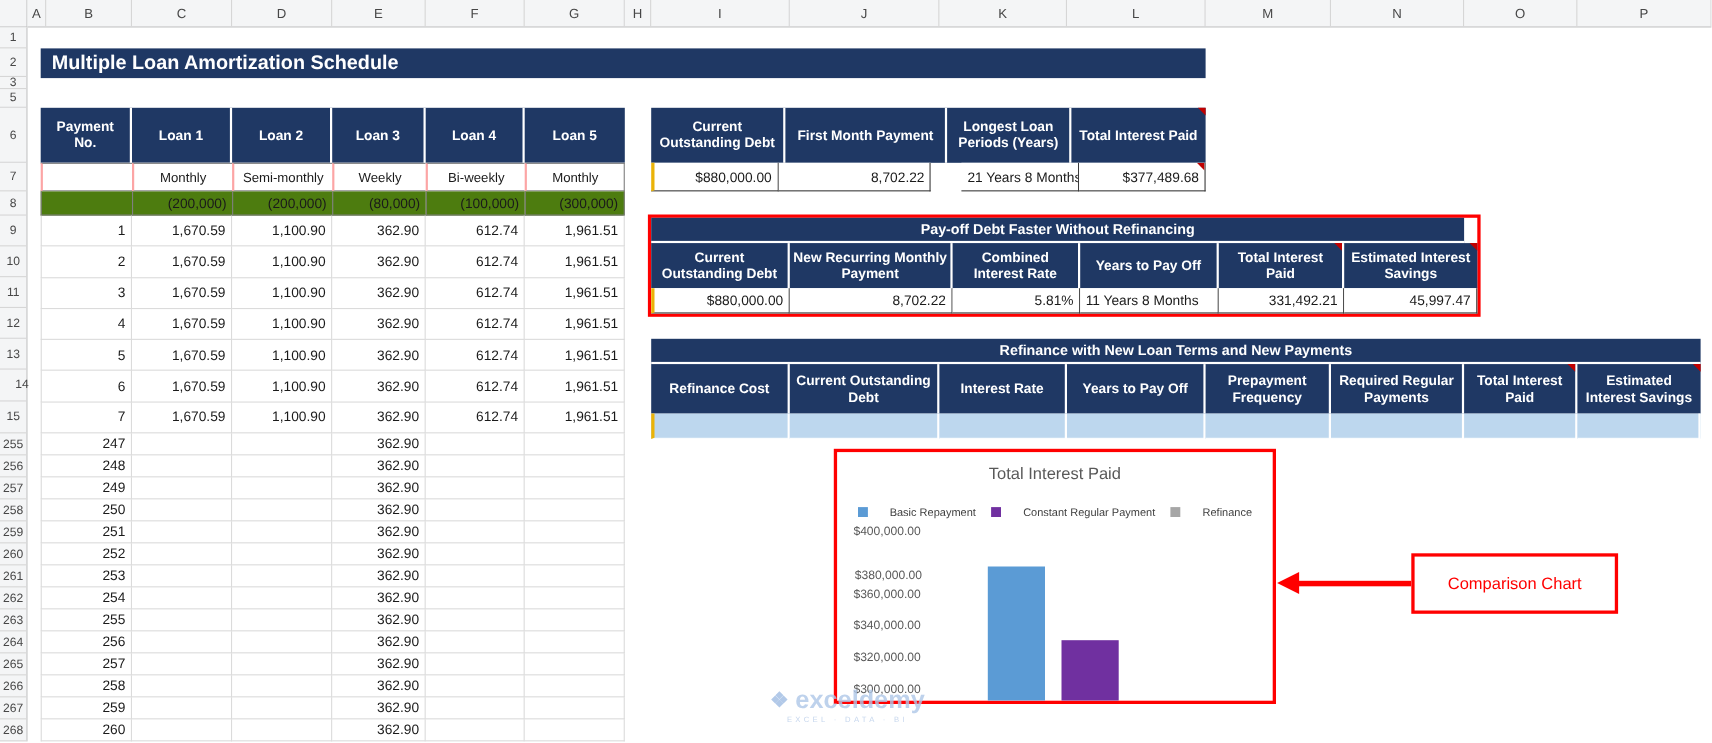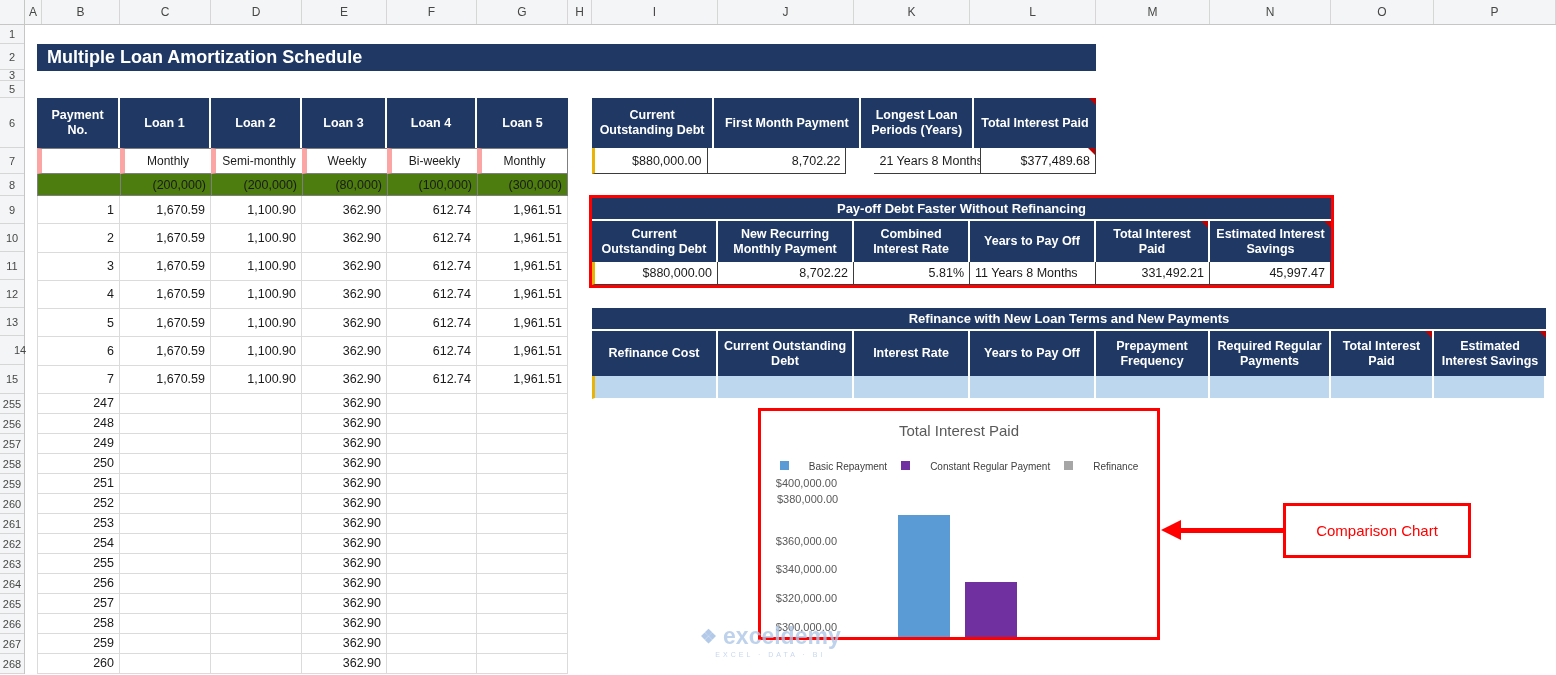--- a/index.html
+++ b/index.html
@@ -21,21 +21,21 @@
   .hcell:last-child{border-right:none}
   .vrow{display:flex}
   .vcell{border-right:1px solid #3b3b3b;border-bottom:1px solid #3b3b3b;display:flex;align-items:center;justify-content:flex-end;padding:0 5px;font-size:12.5px;position:relative;background:#fff;overflow:hidden;white-space:nowrap}
   .vrow .vcell:first-child{border-left:3px solid #eab308}
   .note::after{content:"";position:absolute;top:0;right:0;width:0;height:0;border-left:7px solid transparent;border-top:7px solid #C00000}
 
   
   .loan-table{position:absolute;left:37px;top:98px;width:531px}
   .lt-head{display:flex;height:50px;background:#1F3864}
   .lt-freq{display:flex;height:26px}
-  .fcell{border-left:5px solid #fca5a5;border-top:1px solid #7F7F7F;border-bottom:1px solid #7F7F7F;display:flex;align-items:center;justify-content:center;text-align:center;font-size:12px;line-height:11px;overflow:hidden;background:#fff}
+  .fcell{border-left:2px solid #fca5a5;border-top:1px solid #7F7F7F;border-bottom:1px solid #7F7F7F;display:flex;align-items:center;justify-content:center;text-align:center;font-size:12px;line-height:11px;overflow:hidden;background:#fff}
   .fcell:last-child{border-right:1px solid #7F7F7F}
   .lt-amt{display:flex;height:22px}
   .acell{border-left:1px solid #7F7F7F;border-bottom:1px solid #7F7F7F;display:flex;align-items:center;justify-content:flex-end;padding-right:5px;font-size:12.5px;background:#4d7c0f}
   .acell:last-child{border-right:1px solid #7F7F7F}
   .lt-rows{display:flex;flex-direction:column}
   .lrow{display:flex;height:28.29px}
   .lt-rows.sm .lrow{height:20px}
   .dcell{border-right:1px solid #DBDBDB;border-bottom:1px solid #DBDBDB;display:flex;align-items:center;justify-content:flex-end;padding-right:5px;font-size:12.5px}
   .lrow .dcell:first-child{border-left:1px solid #DBDBDB}
   .lr>:nth-child(1){width:83px}
@@ -53,21 +53,21 @@
   .sumw>:nth-child(2){width:152px}
   .sumw>:nth-child(3){width:116px}
   .sumw>:nth-child(4){width:126px}
 
   
   .po{position:absolute;left:589px;top:195px;border:3px solid #FF0000;background:#fff;z-index:4}
   .po-title{width:739px;height:23px;background:#1F3864;color:#fff;font-weight:bold;font-size:13px;display:flex;align-items:center;justify-content:center;border-bottom:2px solid #fff}
   .po .head{display:flex;height:41px;background:#1F3864}
   .po .vrow{height:23px}
   .pow>:nth-child(1){width:126px}
-  .pow>:nth-child(2){width:136px}
+  .pow>:nth-child(2){width:148px}
   .pow>:nth-child(3){width:116px}
   .pow>:nth-child(4){width:126px}
   .pow>:nth-child(5){width:114px}
   .pow>:nth-child(6){width:121px}
 
   
   .rf{position:absolute;left:592px;top:308px;width:954px}
   .rf-title{height:23px;background:#1F3864;color:#fff;font-weight:bold;font-size:13px;display:flex;align-items:center;justify-content:center;border-bottom:2px solid #fff}
   .rf .head{display:flex;height:45px;background:#1F3864}
   .rf .vrow{height:23px}
@@ -424,21 +424,21 @@
       <div class="vcell"></div>
       <div class="vcell"></div>
       <div class="vcell"></div>
       <div class="vcell"></div>
     </div>
 </div>
 
 <div class="chart-box">
   <div class="ch-plot">
       <div class="ytick" style="top: 66px;">$400,000.00</div>
-      <div class="ytick" style="top: 82px; padding-left: 16px;">$380,000.00</div>
+      <div class="ytick" style="top: 106px; padding-left: 16px;">$380,000.00</div>
       <div class="ytick" style="top: 123.6px;">$360,000.00</div>
       <div class="ytick" style="top: 152.4px;">$340,000.00</div>
       <div class="ytick" style="top: 181.2px;">$320,000.00</div>
       <div class="ytick" style="top: 210px;">$300,000.00</div>
       <div class="bar" style="left: 137px; top: 104.415px; height: 121.585px; background: rgb(91, 155, 213);"></div>
       <div class="bar" style="left: 204px; top: 170.651px; height: 55.3488px; background: rgb(112, 48, 160);"></div>
     </div>
   <div class="ch-title">Total Interest Paid</div>
   <div class="ch-legend">
       <span class="lg-item">

